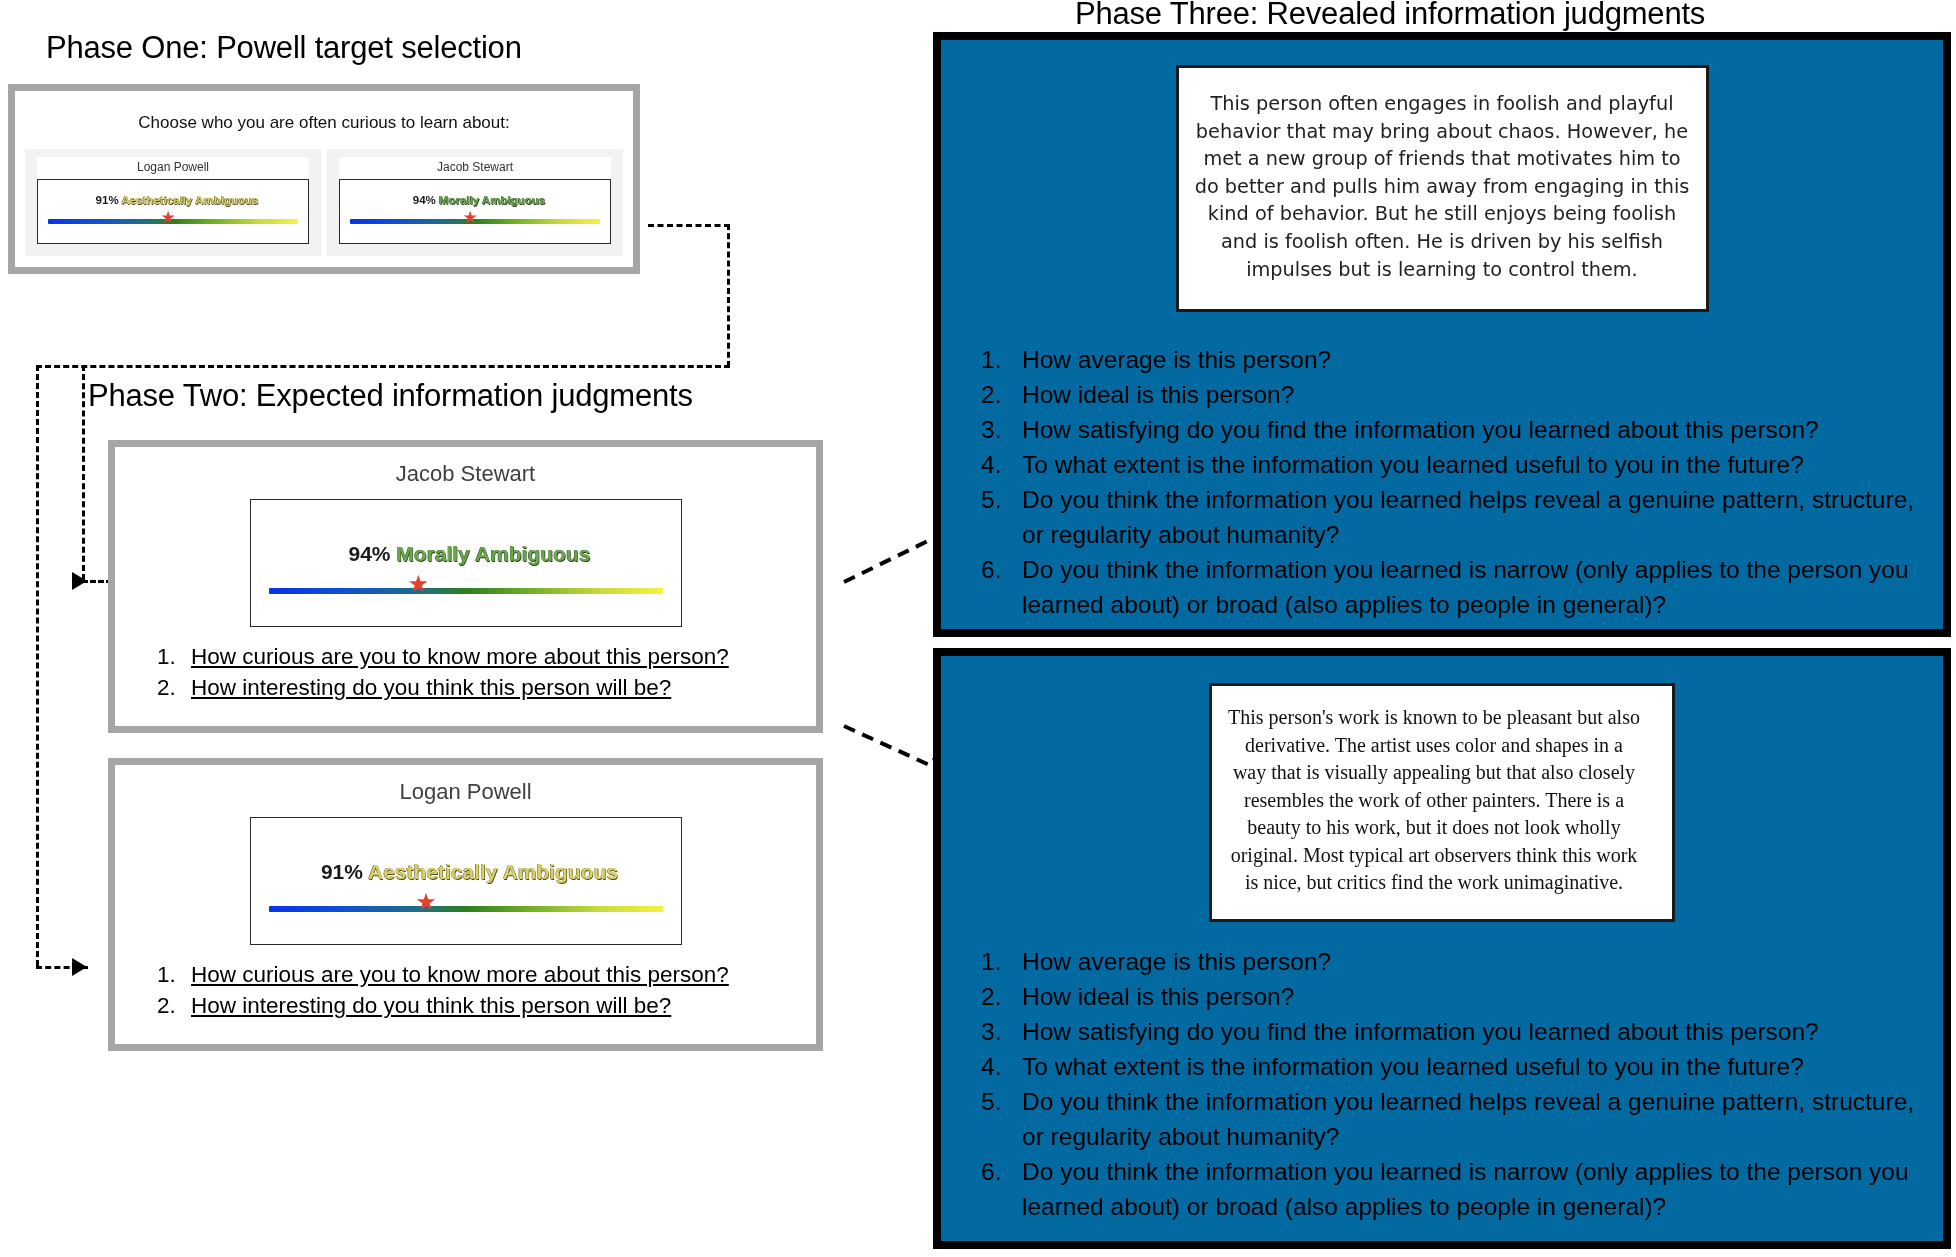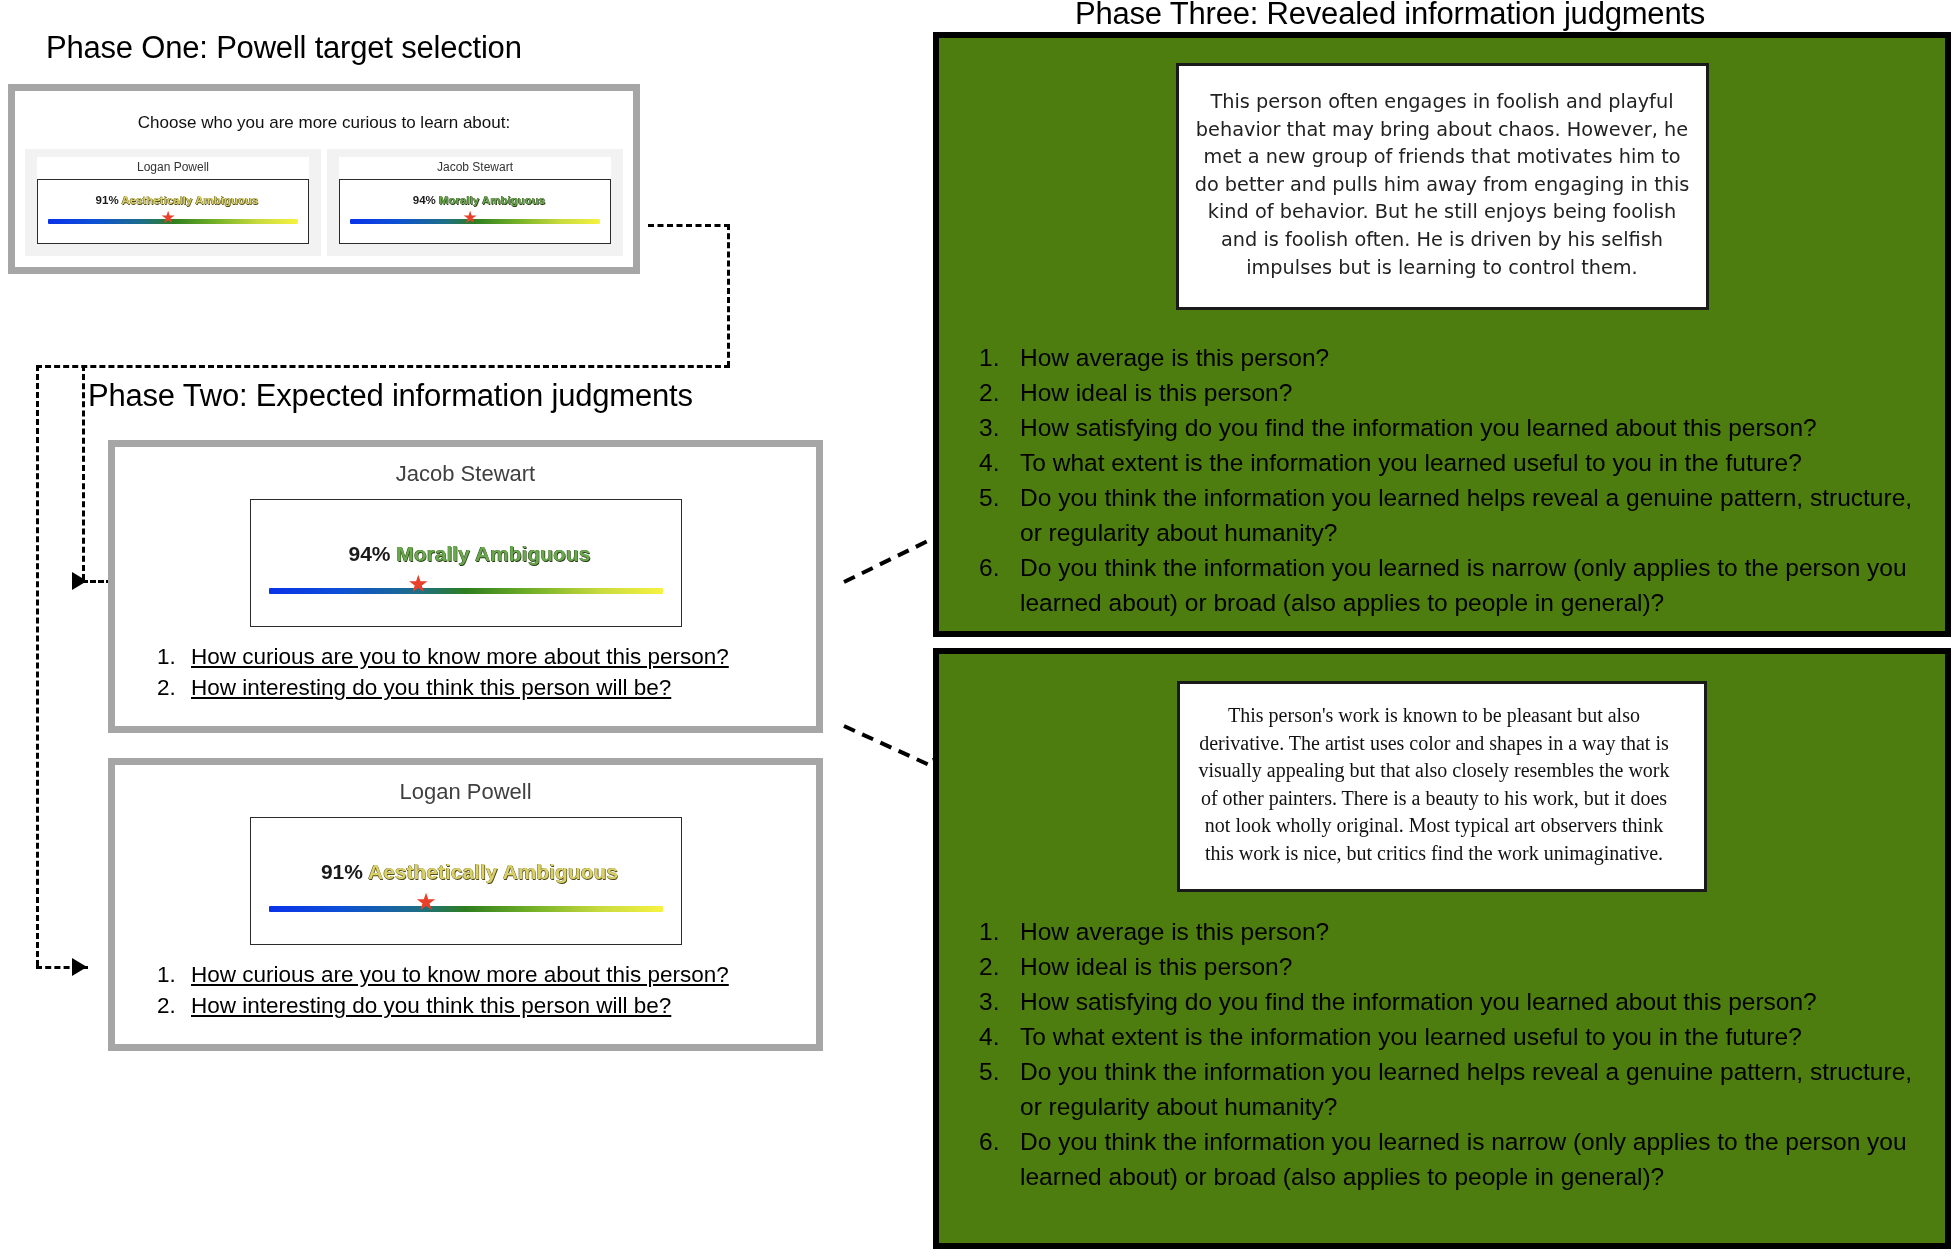--- a/index.html
+++ b/index.html
@@ -145,33 +145,33 @@
     text-decoration:underline;
   }
   .p2-qlist li::before {
     content:counter(q) ".";
     position:absolute; left:0; top:0;
   }
 
   
   #phase-three-title { left:1075px; top:-4px; }
   .p3-panel {
-    border:6px solid #000000;
-    background:#4d7c0f;
+    border:8px solid #000000;
+    background:#0369a1;
   }
   #p3-panel-1 { left:933px; top:32px; width:1018px; height:605px; }
   #p3-panel-2 { left:933px; top:648px; width:1018px; height:601px; }
 
   .p3-vignette {
     border:3px solid #1a1a1a;
     margin:25px auto 0 auto;
     background:#fff;
   }
   #vignette-1 { width:533px; padding:22px 14px 26px 14px; }
-  #vignette-2 { width:530px; padding:18px 30px 22px 14px; margin-top:27px;}
+  #vignette-2 { width:466px; padding:18px 30px 22px 14px; margin-top:27px;}
   .vig-text-sans {
     font-family:"DejaVu Sans", sans-serif;
     font-size:19.3px;
     line-height:27.6px;
     text-align:center;
     color:#222;
     font-weight:500;
   }
   .vig-text-serif {
     font-family:"Liberation Serif", serif;
@@ -217,21 +217,21 @@
     border-left:15px solid #000;
   }
   .diag-arrow { pointer-events:none; }
 </style>
 </head>
 <body>
 
 <div class="abs phase-title" id="phase-one-title">Phase One: Powell target selection</div>
 
 <div class="abs grey-panel" id="phase-one-panel">
-  <div id="p1-prompt">Choose who you are more curious to learn about:</div>
+  <div id="p1-prompt">Choose who you are often curious to learn about:</div>
   <div id="p1-choices">
 
     <div class="p1-choice">
       <div class="p1-name">Logan Powell</div>
       <div class="p1-card">
         <div class="p1-label">
           <span class="pct">91%</span>
           <span class="lbl-aesth">Aesthetically Ambiguous</span>
         </div>
         <div class="slider-wrap">

